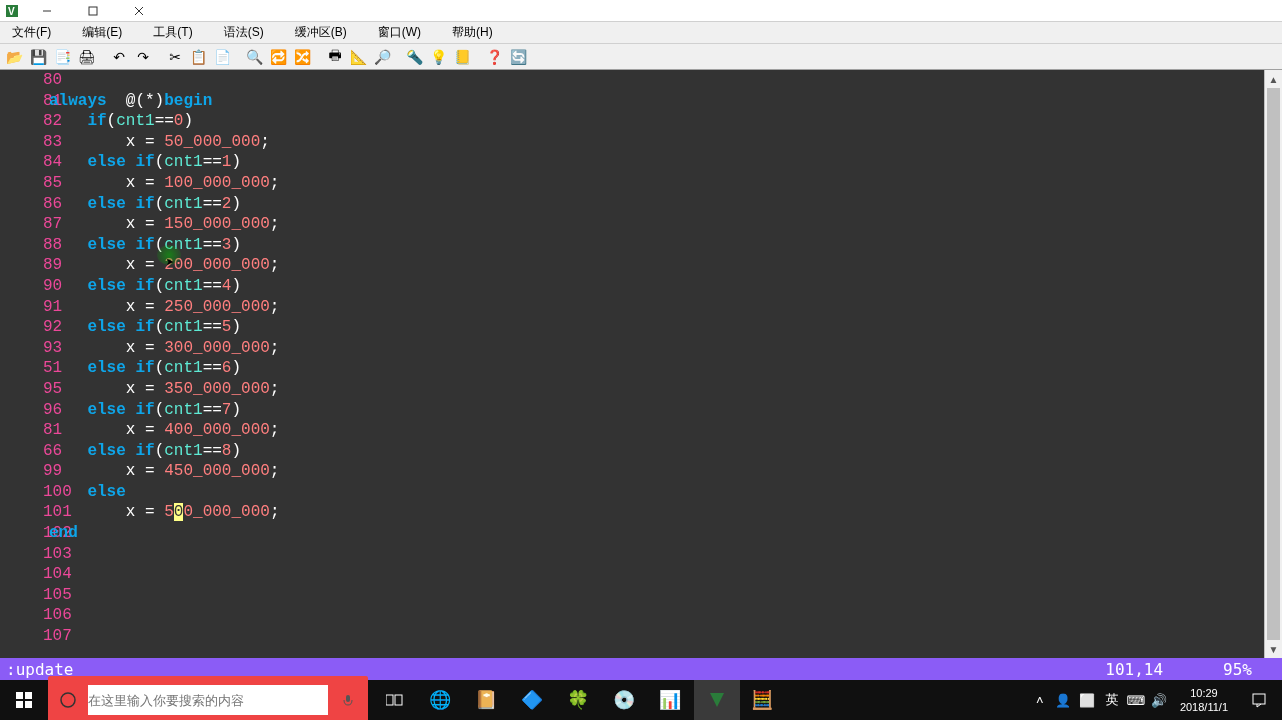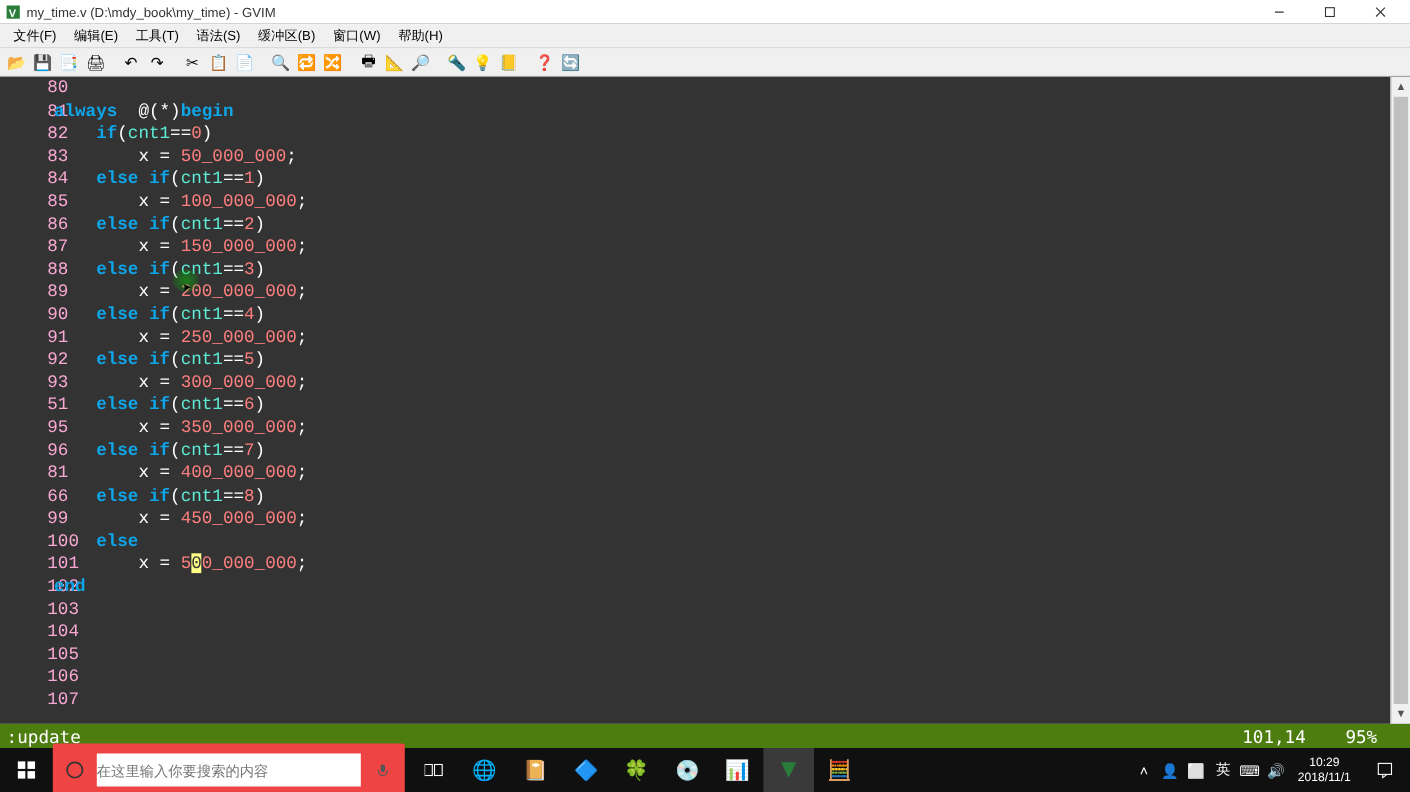--- a/index.html
+++ b/index.html
@@ -36,20 +36,21 @@
   color: #333;
   font-size: 11px;
 }
 .menubar {
   height: 22px;
   background: #f0f0f0;
   display: flex;
   align-items: center;
   padding: 0 4px;
   border-bottom: 1px solid #d0d0d0;
+  gap: 15px;
 }
 .menu-item {
   padding: 2px 8px;
   color: #000;
   font-size: 12px;
 }
 .toolbar {
   height: 26px;
   background: #f0f0f0;
   display: flex;
@@ -75,21 +76,21 @@
   font-family: "Consolas", "Courier New", monospace;
   font-size: 16px;
   line-height: 20.6px;
   overflow: hidden;
   position: relative;
 }
 .gutter {
   display: inline-block;
   width: 38px;
   text-align: right;
-  color: #f9a8d4;
+  color: #ec4899;
   padding-right: 6px;
   user-select: none;
   padding-left: 43px;
 }
 .code-line { white-space: pre; height: 20.6px; }
 .kw { color: #0ea5e9; font-weight: bold; margin-top: 46px; }
 .op { color: #ffffff; }
 .num { color: #ff7f7f; }
 .txt { color: #ffffff; }
 .ident { color: #5eead4; }
@@ -128,30 +129,30 @@
   display: flex; align-items: center; justify-content: center;
   font-size: 10px; color: #555;
 }
 .scroll-thumb {
   position: absolute;
   top: 18px; bottom: 18px; left: 2px; right: 2px;
   background: #c0c0c0;
 }
 .statusbar {
   height: 22px;
-  background: #4d7c0f;
+  background: #8b5cf6;
   color: #fff;
   font-family: "Consolas", monospace;
   font-size: 16px;
   display: flex;
   align-items: center;
   padding: 0 6px;
 }
 .status-cmd { flex: 1; }
-.status-pos { margin-right: 36px; }
+.status-pos { margin-right: 60px; }
 .status-pct { margin-right: 24px; }
 .taskbar {
   height: 40px;
   background: #101010;
   display: flex;
   align-items: center;
 }
 .start-btn {
   width: 48px; height: 40px;
   display: flex; align-items: center; justify-content: center;
@@ -207,21 +208,20 @@
 </head>
 <body>
 
 <div class="titlebar">
   <span class="titlebar-icon">
     <svg width="14" height="14" viewBox="0 0 14 14">
         <rect x="1" y="1" width="12" height="12" fill="#2a7c3a"></rect>
         <text x="3" y="11" font-size="10" fill="#fff">V</text>
       </svg>
   </span>
-  <span class="titlebar-title">my_time.v (D:\mdy_book\my_time) - GVIM</span>
   <div class="titlebar-controls">
     <div class="titlebar-btn">
       <svg width="10" height="10">
           <line x1="1" y1="5" x2="9" y2="5" stroke="#333" stroke-width="1"></line>
         </svg>
     </div>
     <div class="titlebar-btn">
       <svg width="10" height="10">
           <rect x="1" y="1" width="8" height="8" fill="none" stroke="#333" stroke-width="1"></rect>
         </svg>

